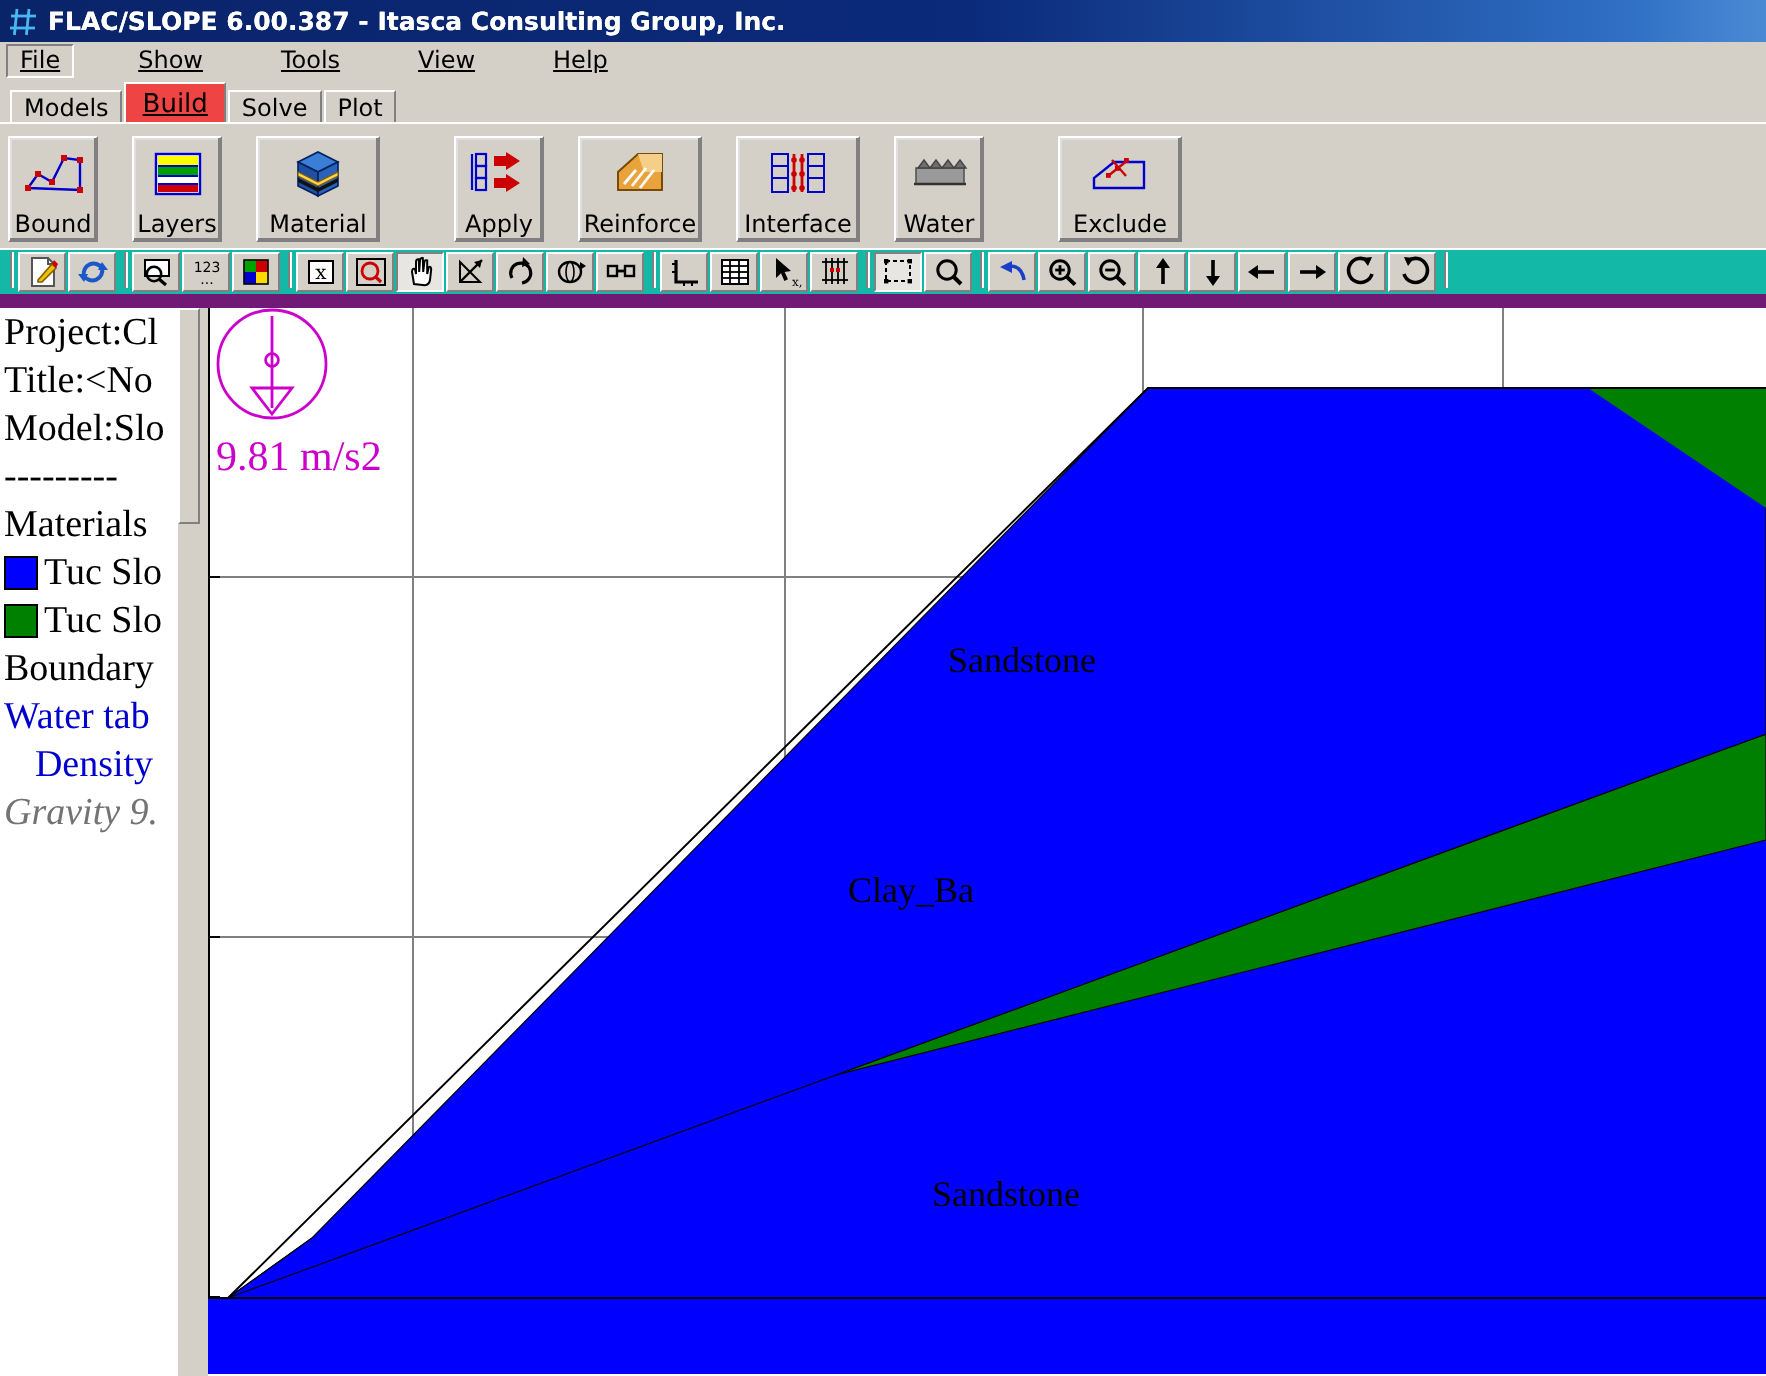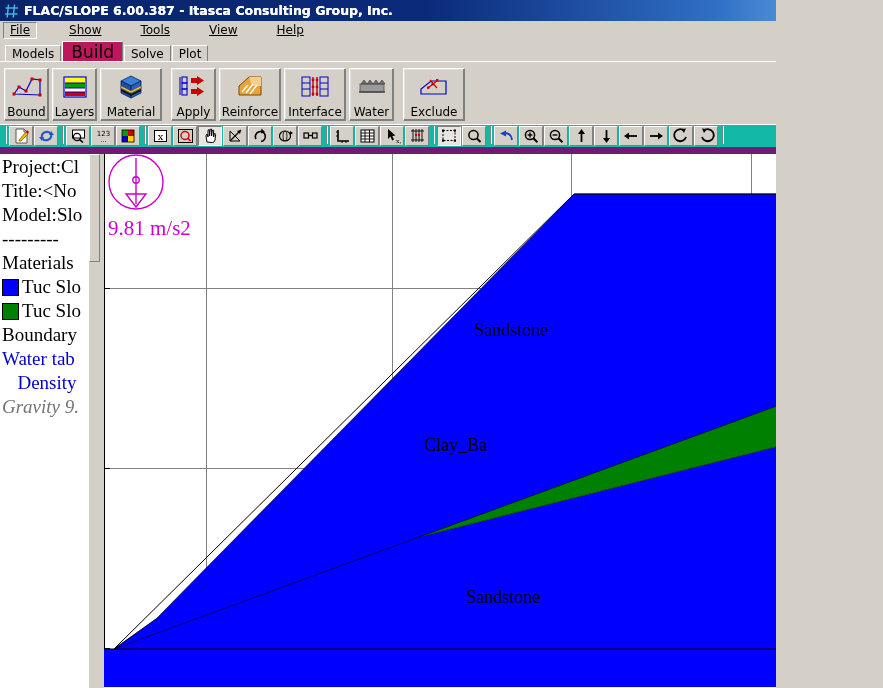--- a/index.html
+++ b/index.html
@@ -2,21 +2,21 @@
 <html><head>
 <meta charset="utf-8">
 <style>
   html,body{margin:0;padding:0;}
   body{
     width:883px;height:688px;overflow:hidden;
     background:#d4d0c8;
     font-family:"Liberation Sans", sans-serif;
     -webkit-font-smoothing:none;
   }
-  .app{width:776px;height:688px;position:relative;display:flex;flex-direction:column;background:#d4d0c8;}
+  .app{width:883px;height:688px;position:relative;display:flex;flex-direction:column;background:#d4d0c8;}
 
   
   .titlebar{
     height:21px;flex:0 0 21px;
     background:linear-gradient(to right,#0a246a 0%,#0b2a7a 55%,#2f6fc4 92%,#4a8ad4 100%);
     display:flex;align-items:center;padding:0 2px;
   }
   .title-icon{width:16px;height:16px;margin:0 4px 0 2px;position:relative;flex:0 0 16px;}
   .title-icon svg{display:block;}
   .title-text{
@@ -47,28 +47,28 @@
   }
   .tab{
     font-size:12px;font-family:"DejaVu Sans", sans-serif;color:#000;
     background:#d4d0c8;border:1px solid #fff;border-right-color:#808080;border-bottom:none;
     padding:1px 6px 2px 6px;margin-right:1px;height:16px;box-sizing:border-box;
     line-height:14px;cursor:default;position:relative;z-index:1;
   }
   .tab.active{
     height:20px;margin-bottom:0;padding:3px 8px 2px 8px;z-index:3;
     border:1px solid #fff;border-right-color:#808080;border-bottom:none;
-    background:#be185d;font-size:17px;line-height:15px;
+    background:#ef4444;font-size:13px;line-height:15px;text-decoration:underline;
   }
 
   
   .buttonbar{
     flex:0 0 60px;height:60px;background:#d4d0c8;
     border-top:1px solid #fff;
-    display:flex;align-items:center;padding:2px 0 0 4px;gap:2px;
+    display:flex;align-items:center;padding:2px 0 0 4px;gap:16px;
     position:relative;
   }
   .tbtn{
     width:45px;height:53px;background:#d4d0c8;
     border:1px solid; border-color:#ffffff #808080 #808080 #ffffff;
     box-shadow: inset -1px -1px 0 #808080, inset 1px 1px 0 #dfdfdf;
     display:flex;flex-direction:column;align-items:center;justify-content:flex-end;
     margin-right:1px;cursor:default;box-sizing:border-box;padding-bottom:1px;
   }
   .tbtn .glyph{flex:1;display:flex;align-items:center;justify-content:center;width:100%;}

